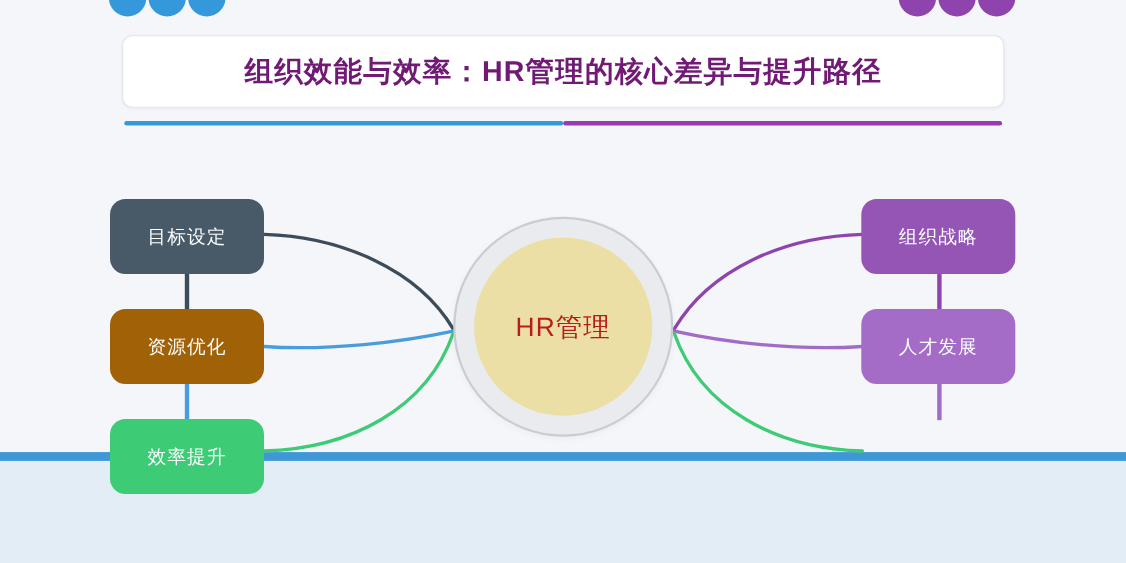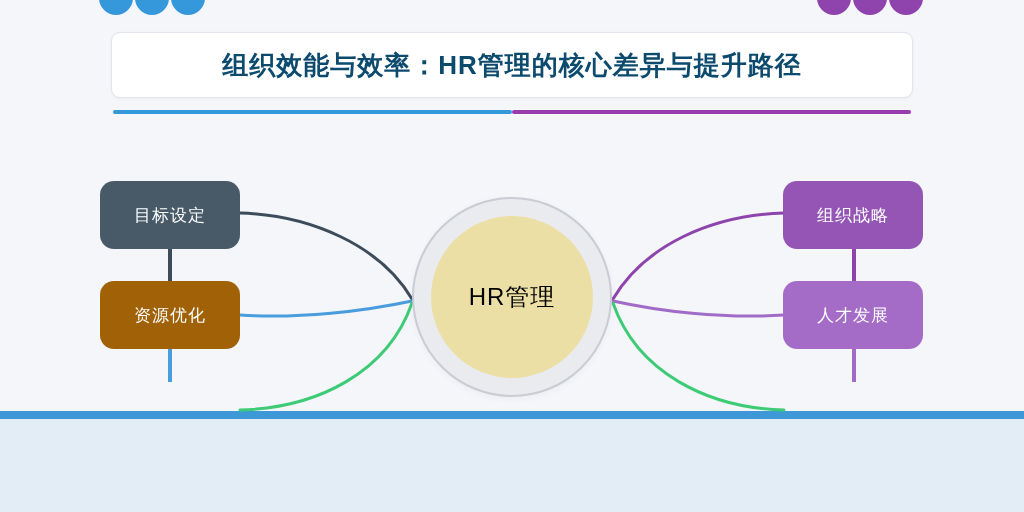--- a/index.html
+++ b/index.html
@@ -12,21 +12,21 @@
   .bottom-area { position: absolute; left: 0; top: 419px; width: 1024px; height: 93px; }
   .band { position: absolute; left: 0; top: 411px; width: 1024px; height: 8px; }
   .dot { position: absolute; top: -19px; width: 34px; height: 34px; border-radius: 50%; }
   .title-box {
     position: absolute; left: 111px; top: 32px; width: 802px; height: 66px;
     background: #ffffff; border: 1px solid #e2e5eb; border-radius: 9px;
     display: flex; align-items: center; justify-content: center;
     box-shadow: 0 1px 3px rgba(40,60,90,0.06);
   }
   .title-text {
-    font-size: 26px; font-weight: bold; color: #0c4a6e; letter-spacing: 1px;
+    font-size: 26px; font-weight: bold; color: #701a75; letter-spacing: 1px;
   }
   .underline-seg { position: absolute; top: 110px; height: 4px; border-radius: 2px; }
   .underline-left  { left: 113px; width: 399px; }
   .underline-right { left: 512px; width: 399px; }
   .links-svg { position: absolute; left: 0; top: 0; width: 1024px; height: 512px; z-index: 2; }
   .node {
     position: absolute; width: 140px; height: 68px; border-radius: 14px;
     display: flex; align-items: center; justify-content: center; z-index: 3;
   }
   .node span { color: #fbfdfe; font-size: 17px; letter-spacing: 1px; }
@@ -38,21 +38,21 @@
   .center-outer {
     position: absolute; left: 412px; top: 197px; width: 200px; height: 200px;
     border-radius: 50%; border: 2px solid #c9ccd2; z-index: 3;
     display: flex; align-items: center; justify-content: center;
     box-shadow: 0 2px 6px rgba(60,70,90,0.05);
   }
   .center-inner {
     width: 162px; height: 162px; border-radius: 50%;
     display: flex; align-items: center; justify-content: center;
   }
-  .center-label { font-size: 24px; color: #000000; letter-spacing: 1px; }
+  .center-label { font-size: 24px; color: #b91c1c; letter-spacing: 1px; }
 </style>
 </head>
 <body>
 
 <div class="stage">
 
   <div class="bottom-area" style="background-color: rgb(226, 237, 245);"></div>
   <div class="band" style="background-color: rgb(62, 151, 214);"></div>
 
   <div class="dot" style="left: 99px; background-color: rgb(52, 152, 219);"></div>
@@ -83,20 +83,23 @@
     <path d="M 854 248 L 854 282" stroke-width="4" stroke="#8e44ad"></path>
     <path d="M 854 348 L 854 382" stroke-width="4" stroke="#a06cc8"></path>
   </svg>
 
   <div class="node node-l row-1" style="background-color: rgb(72, 89, 104);">
     <span>目标设定</span>
   </div>
   <div class="node node-l row-2" style="background-color: #a16207;">
     <span>资源优化</span>
   </div>
+  <div class="node node-l row-3" style="background-color: rgb(62, 203, 118);">
+    <span>效率提升</span>
+  </div>
 
   <div class="node node-r row-1" style="background-color: rgb(148, 85, 181);">
     <span>组织战略</span>
   </div>
   <div class="node node-r row-2" style="background-color: rgb(164, 108, 198);">
     <span>人才发展</span>
   </div>
 
   <div class="center-outer" style="background-color: rgb(233, 235, 238);">
     <div class="center-inner" style="background-color: rgb(236, 223, 165);">

